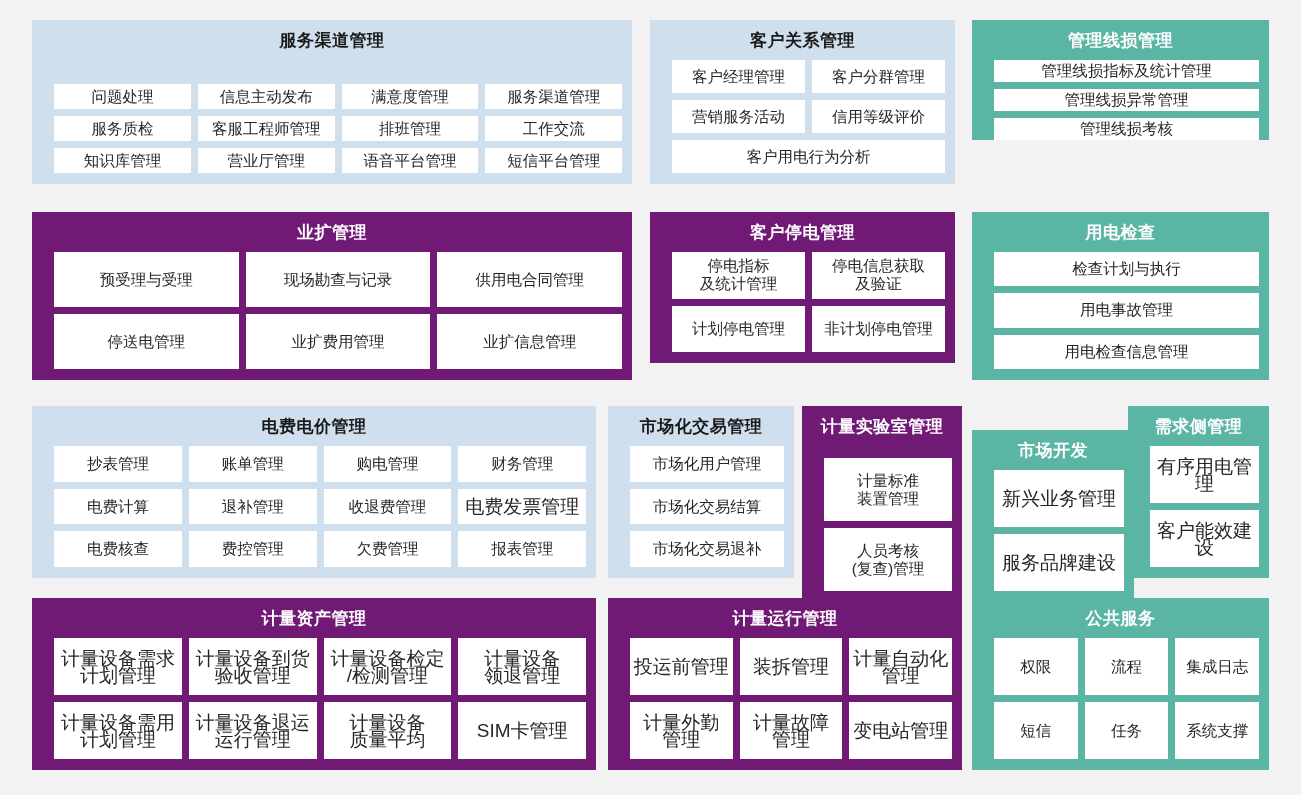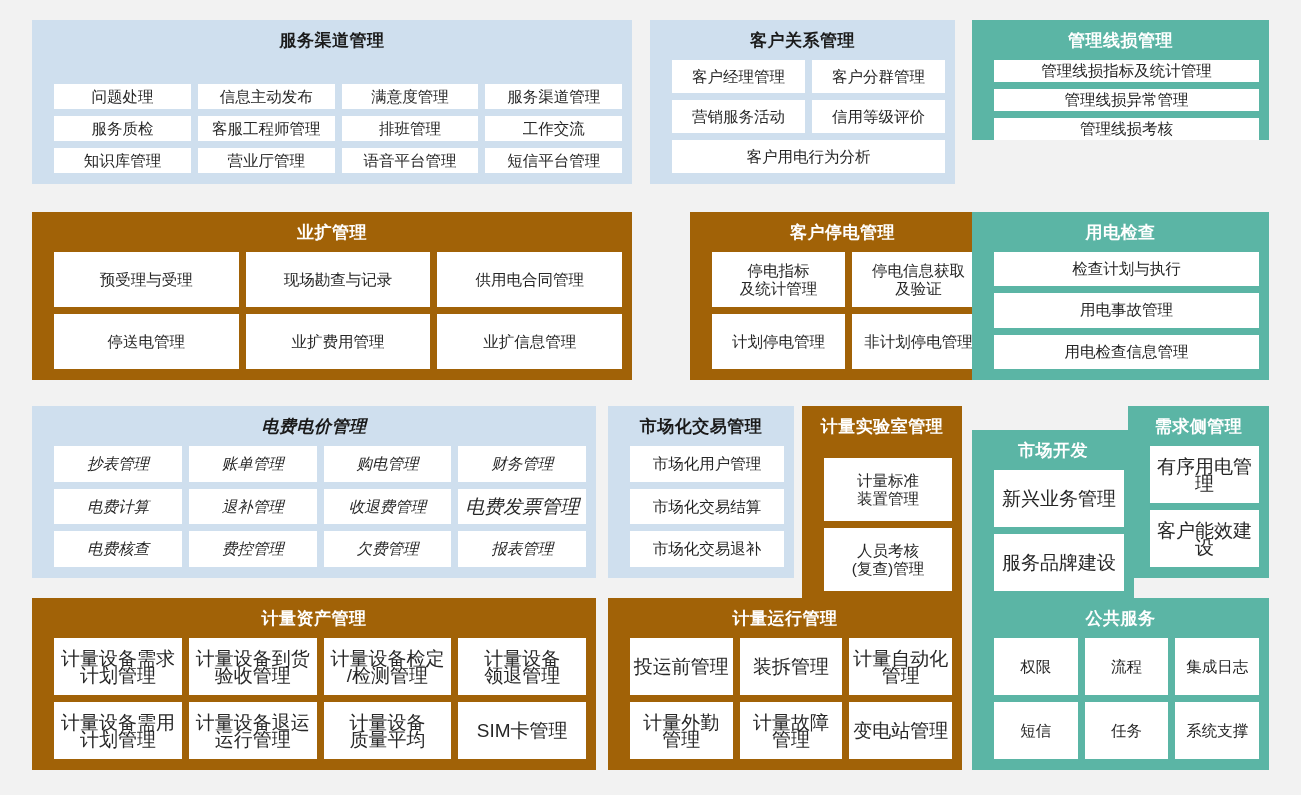--- a/index.html
+++ b/index.html
@@ -15,21 +15,21 @@
 
   
   .panel{
     position:absolute;
     box-sizing:border-box;
     display:flex;
     flex-direction:column;
     padding:9px 10px 11px 10px;
   }
   .panel.lightblue{background:#cfdfee;}
-  .panel.blue{background:#a16207;}
+  .panel.blue{background:#701a75;}
   .panel.teal{background:#5bb5a5;}
 
   .panel-title{
     text-align:center;
     font-weight:bold;
     font-size:17px;
     line-height:21px;
     letter-spacing:.5px;
     margin:1px 0 9px 0;
     white-space:nowrap;
@@ -138,21 +138,21 @@
         <div class="tile">供用电合同管理</div>
       </div>
       <div class="row">
         <div class="tile">停送电管理</div>
         <div class="tile">业扩费用管理</div>
         <div class="tile">业扩信息管理</div>
       </div>
     </div>
   </div>
 
-  <div class="panel blue" style="left:650px;top:212px;width:305px;height:168px;margin-left:40px;">
+  <div class="panel blue" style="left:650px;top:212px;width:305px;height:151px;">
     <div class="panel-title">客户停电管理</div>
     <div class="rows">
       <div class="row">
         <div class="tile">停电指标
 及统计管理</div>
         <div class="tile">停电信息获取
 及验证</div>
       </div>
       <div class="row">
         <div class="tile">计划停电管理</div>
@@ -169,21 +169,21 @@
       </div>
       <div class="row">
         <div class="tile">用电事故管理</div>
       </div>
       <div class="row">
         <div class="tile">用电检查信息管理</div>
       </div>
     </div>
   </div>
 
-  <div class="panel lightblue" style="left:32px;top:406px;width:564px;height:172px;font-style:italic;">
+  <div class="panel lightblue" style="left:32px;top:406px;width:564px;height:172px;">
     <div class="panel-title">电费电价管理</div>
     <div class="rows">
       <div class="row">
         <div class="tile">抄表管理</div>
         <div class="tile">账单管理</div>
         <div class="tile">购电管理</div>
         <div class="tile">财务管理</div>
       </div>
       <div class="row">
         <div class="tile">电费计算</div>

